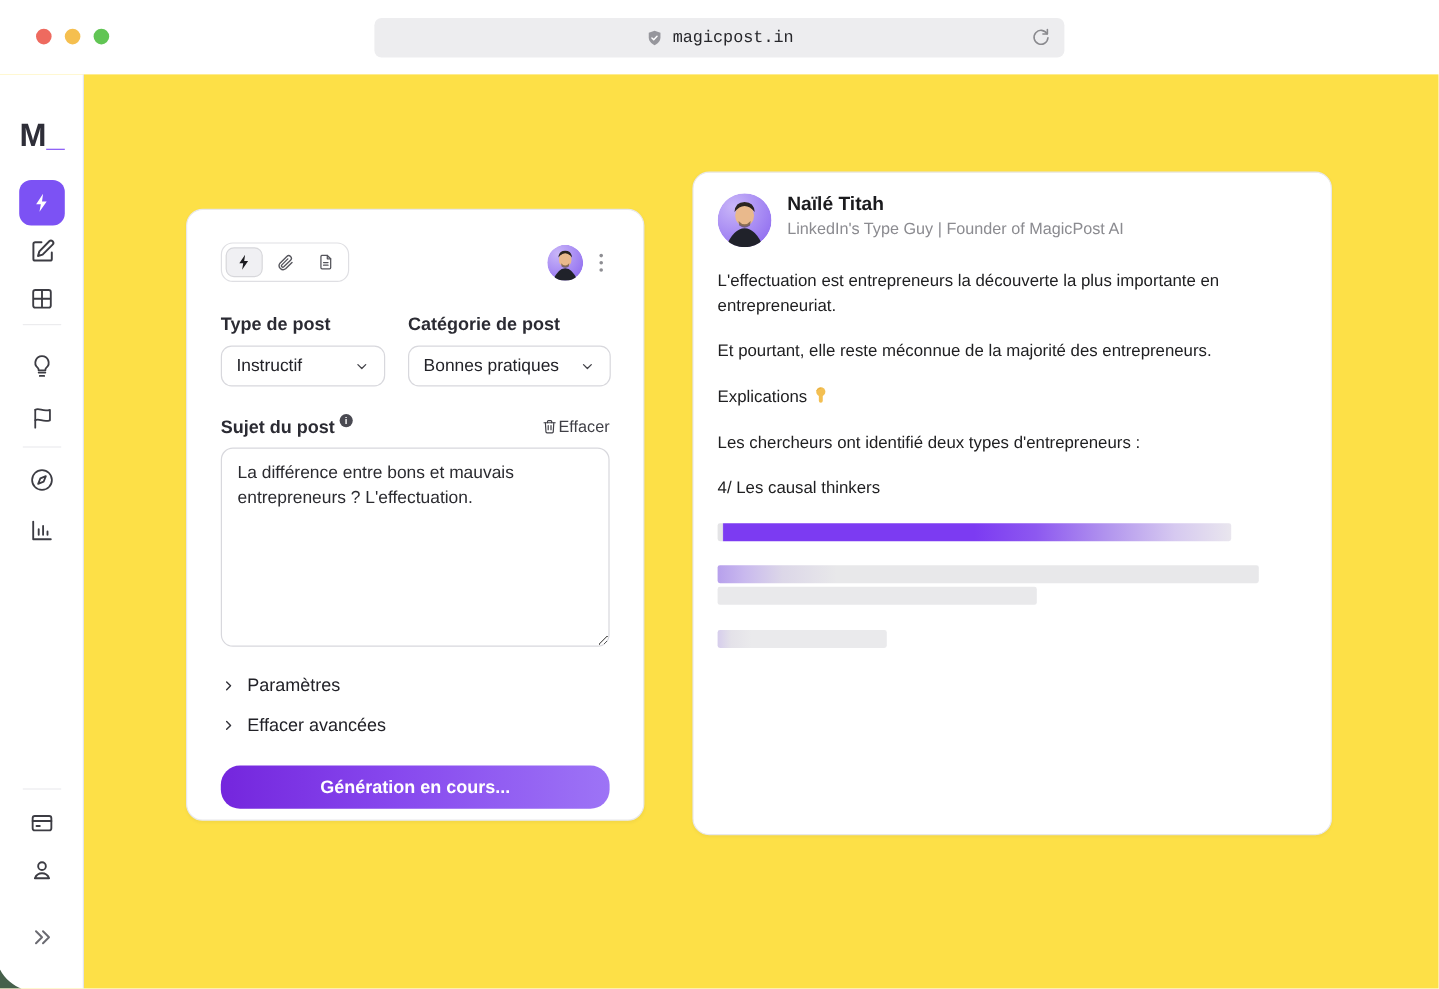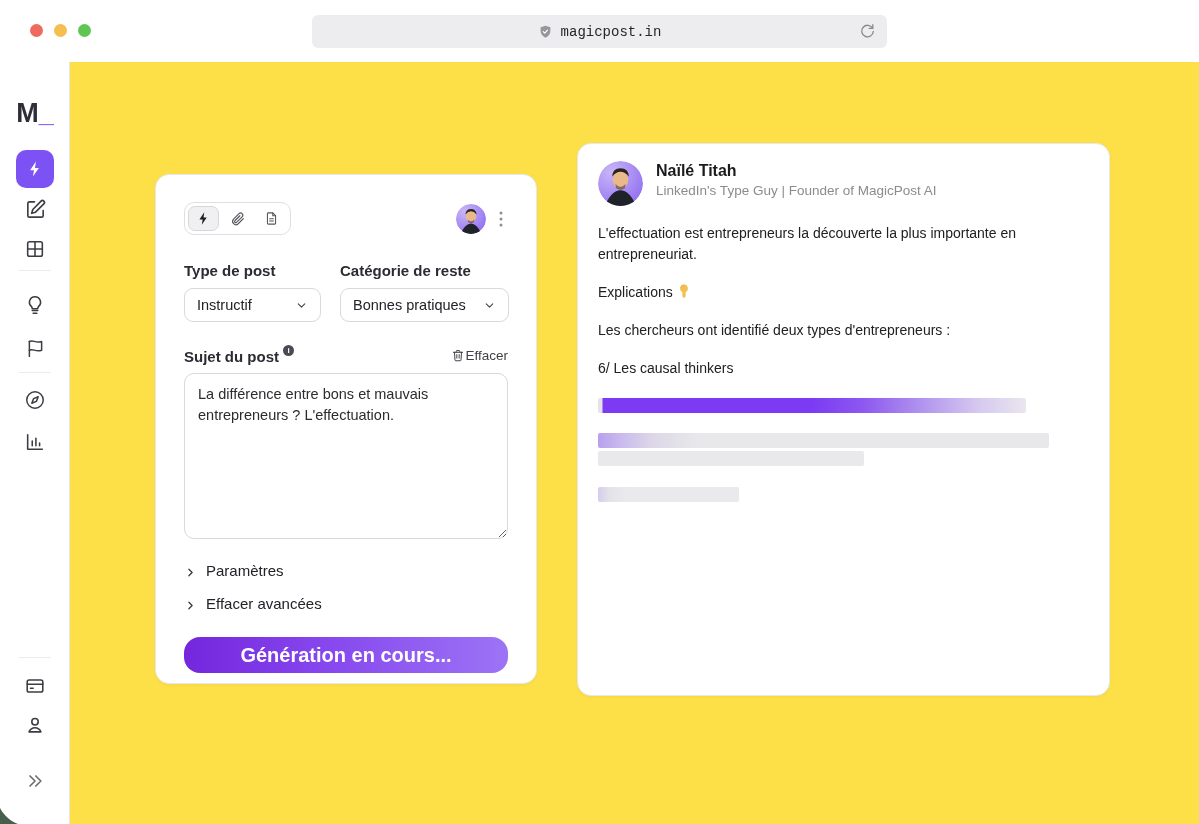--- a/index.html
+++ b/index.html
@@ -52,26 +52,26 @@
   .select .chev { color:#44444a; display:flex; }
   .w1 { width:137px;text-align:right; } .w2 { width:169px; }
 
   .subject-row { margin-top:26px; display:flex; justify-content:space-between; align-items:flex-start; }
   .subject-label { font-size:15px; font-weight:700; color:#2b2b33; display:flex; align-items:flex-start; gap:4px; }
   .info-dot { width:11px; height:11px; background:#4a4a52; border-radius:50%; color:#fff; font-size:8px; font-weight:700; display:flex; align-items:center; justify-content:center; margin-top:-3px; }
   .clear-btn { display:flex; align-items:center; gap:0; color:#3f3f46; font-size:13.5px; background:none; border:none; cursor:pointer; padding:0; font-family:inherit; }
 
   textarea.subject { width:100%; height:166px; margin-top:8px; border:1px solid #d8d8dd; border-radius:10px; padding:10px 13px; font-family:inherit; font-size:14.5px; line-height:1.42; color:#2b2b30; resize:both; outline:none; }
 
-  .collapse-row { margin-top:19px; display:flex; align-items:flex-end; gap:9px; font-size:15px; color:#222228; font-weight:500; cursor:pointer; }
+  .collapse-row { margin-top:19px; display:flex; align-items:center; gap:9px; font-size:15px; color:#222228; font-weight:500; cursor:pointer; }
   .collapse-row .chev { display:flex; color:#33333a; }
 
   .generate-btn { margin-top:25px; width:100%; height:36px; border:none; border-radius:16px;
     background:linear-gradient(90deg,#7426dd 0%,#8748ee 45%,#9d74f6 100%);
-    color:#fff; font-size:20px; font-weight:600; font-family:inherit; cursor:pointer; }
+    color:#fff; font-size:15px; font-weight:600; font-family:inherit; cursor:pointer; }
 
   
   .author-row { display:flex; align-items:flex-start; gap:13px; }
   .author-name { font-size:16px; font-weight:700; color:#1b1b1e; line-height:1.25; }
   .author-headline { font-size:13.5px; color:#8b8b90; margin-top:2px; }
   .post-text { margin-top:6px; }
   .post-par { font-size:14px; color:#202022; line-height:1.5; margin-top:17px; display:block; }
   .hand { display:inline-flex; vertical-align:-2px; margin-left:4px; }
 
   .skel-wrap { margin-top:19px; }
@@ -279,21 +279,21 @@
           <div class="select w1">
             <span>Instructif</span>
             <span class="chev">
               <svg width="13" height="13" viewBox="0 0 24 24" fill="none" stroke="currentColor" stroke-width="2" stroke-linecap="round" stroke-linejoin="round">
                   <path d="M6 9l6 6 6-6"></path>
                 </svg>
             </span>
           </div>
         </div>
         <div>
-          <div class="field-label">Catégorie de reste</div>
+          <div class="field-label">Catégorie de post</div>
           <div class="select w2">
             <span>Bonnes pratiques</span>
             <span class="chev">
               <svg width="13" height="13" viewBox="0 0 24 24" fill="none" stroke="currentColor" stroke-width="2" stroke-linecap="round" stroke-linejoin="round">
                   <path d="M6 9l6 6 6-6"></path>
                 </svg>
             </span>
           </div>
         </div>
       </div>
@@ -357,31 +357,32 @@
           </svg>
         </span>
         <div>
           <div class="author-name">Naïlé Titah</div>
           <div class="author-headline">LinkedIn's Type Guy | Founder of MagicPost AI</div>
         </div>
       </div>
 
       <div class="post-text">
         <p class="post-par">L'effectuation est entrepreneurs la découverte la plus importante en entrepreneuriat.</p>
+        <p class="post-par">Et pourtant, elle reste méconnue de la majorité des entrepreneurs.</p>
         <p class="post-par">
           <span>Explications</span><span class="hand">
             <svg width="14" height="15" viewBox="0 0 20 22">
                 <circle cx="10" cy="6.5" r="5.6" fill="#f3bf52"></circle>
                 <rect x="7.6" y="7" width="4.8" height="13" rx="2.4" fill="#f3bf52"></rect>
                 <path d="M5 5 q2 -3 5 -3" stroke="#e3a93c" stroke-width="1" fill="none" stroke-linecap="round"></path>
               </svg>
           </span>
         </p>
         <p class="post-par">Les chercheurs ont identifié deux types d'entrepreneurs :</p>
-        <p class="post-par">6/ Les causal thinkers</p>
+        <p class="post-par">4/ Les causal thinkers</p>
       </div>
 
       <div class="skel-wrap">
           <div class="skel skel-purple" style="width: 428px;"></div>
           <div class="skel skel-fade" style="width: 451px;"></div>
           <div class="skel skel-gray" style="width: 266px;"></div>
           <div class="skel skel-fade-light" style="width: 141px;"></div>
         </div>
     </div>
 

